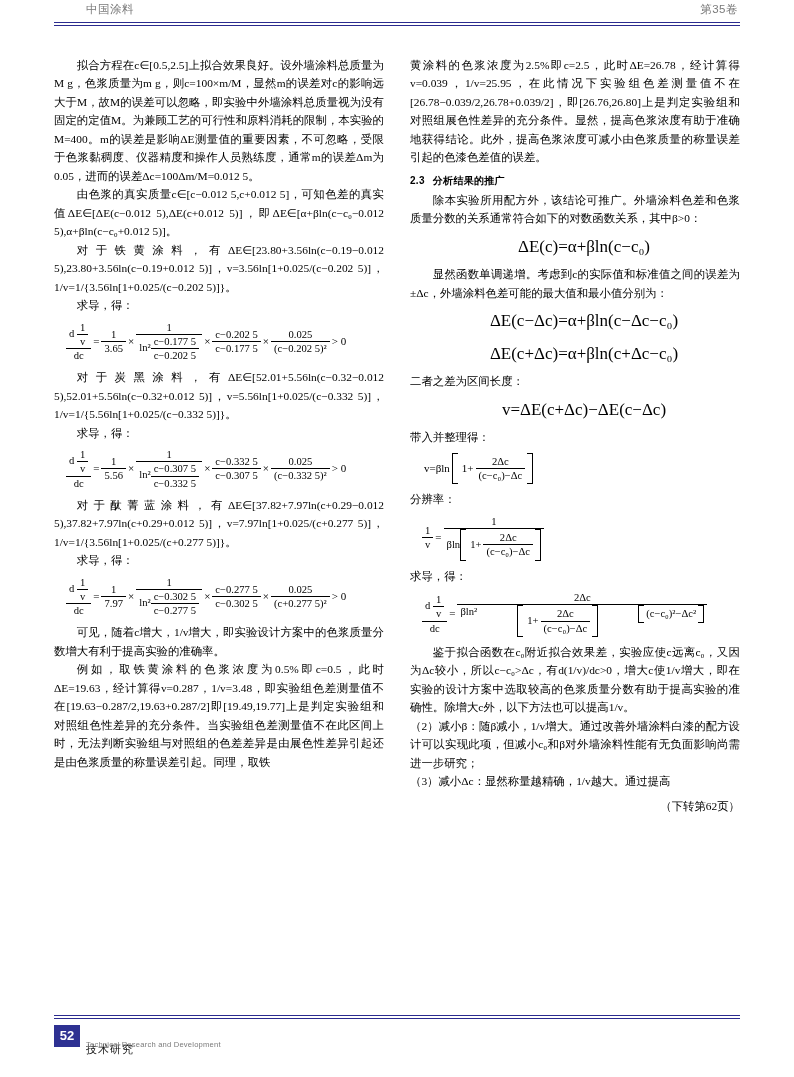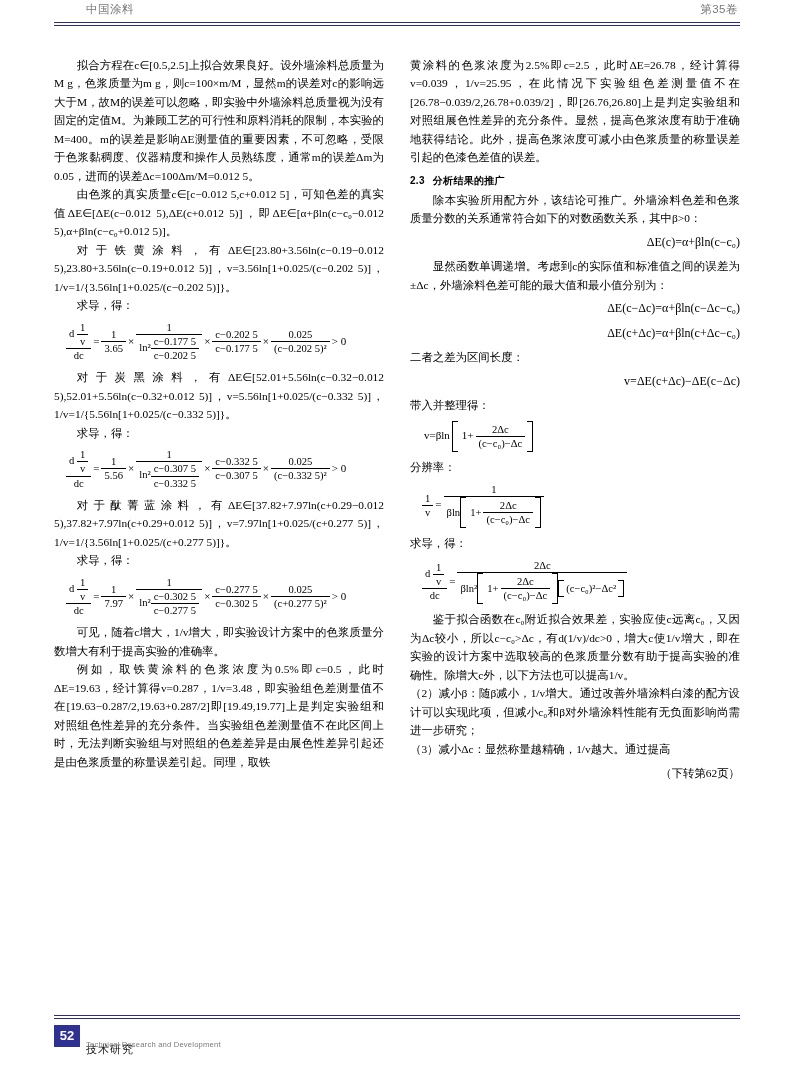--- a/index.html
+++ b/index.html
@@ -89,22 +89,22 @@
   .sec-title {
     font-family: "Liberation Sans", sans-serif;
     font-weight: bold;
     font-size: 10px;
     margin: 6px 0 2px 0;
     letter-spacing: 0.3px;
   }
   .sec-title .num { margin-right: 8px; }
   .fml-left {
     margin: 5px 0 5px 18px;
-    font-size: 12px;
-    text-align: right;
+    font-size: 17px;
+    text-align: center;
   }
   .frac {
     display: inline-block;
     vertical-align: middle;
     text-align: center;
   }
   .frac .num,
   .frac .den {
     display: block;
     padding: 0 3px;
@@ -391,21 +391,21 @@
 
       <div class="bigrow-left">
         <span class="frac">
           <span class="num"><span>d</span>&nbsp;<span class="frac" style="vertical-align:middle"><span class="num">1</span><span class="den">v</span></span></span>
           <span class="den">dc</span>
         </span>
         <span class="op">=</span>
         <span class="frac">
           <span class="num">2Δc</span>
           <span class="den">
-            <span style="display:inline-flex;align-items:center;">
+            <span style="display:inline-flex;align-items:flex-start;gap:40px;">
               <span>βln²</span>
               <span class="sqbrk">
                 <span class="sb l"></span>
                 <span class="inner">
                   <span class="op">1+</span>
                   <span class="frac">
                     <span class="num">2Δc</span>
                     <span class="den">(c−c₀)−Δc</span>
                   </span>
                 </span>

